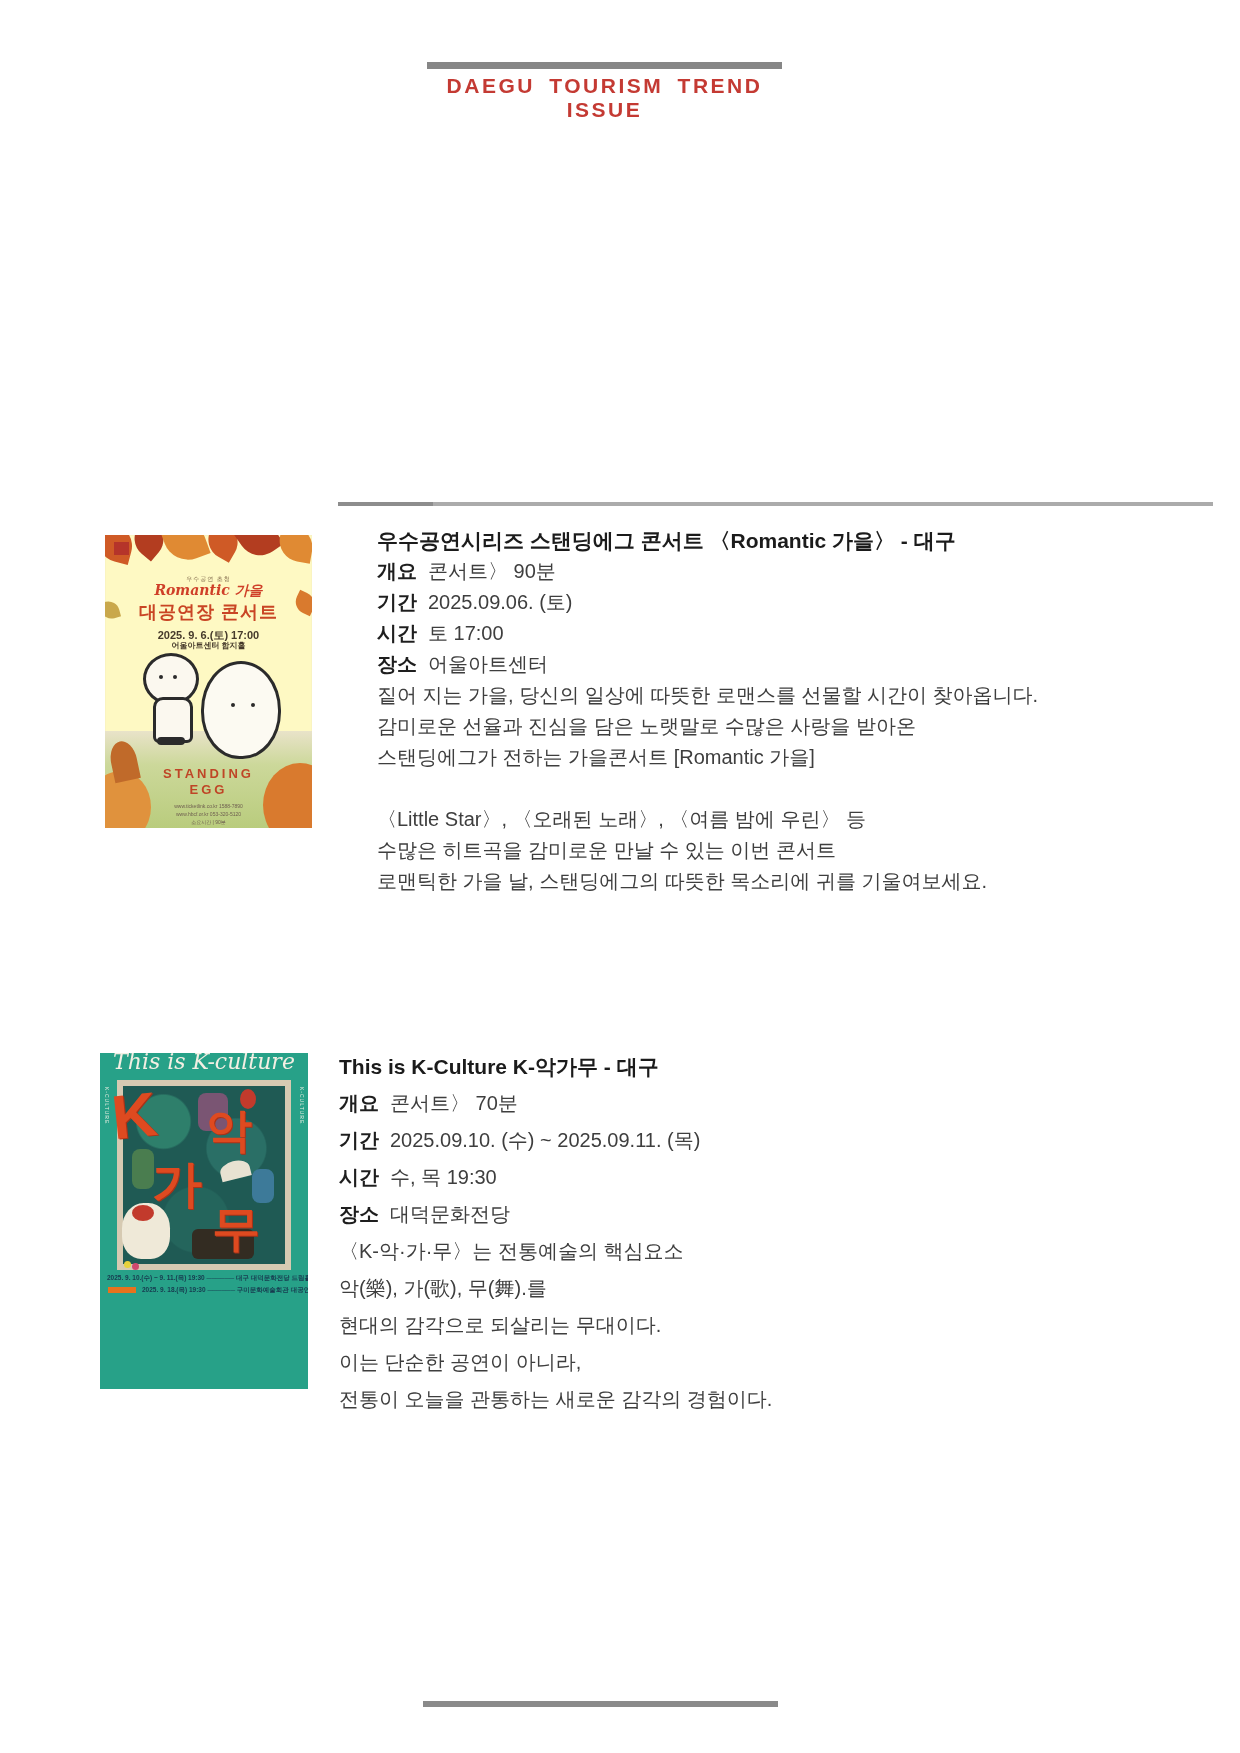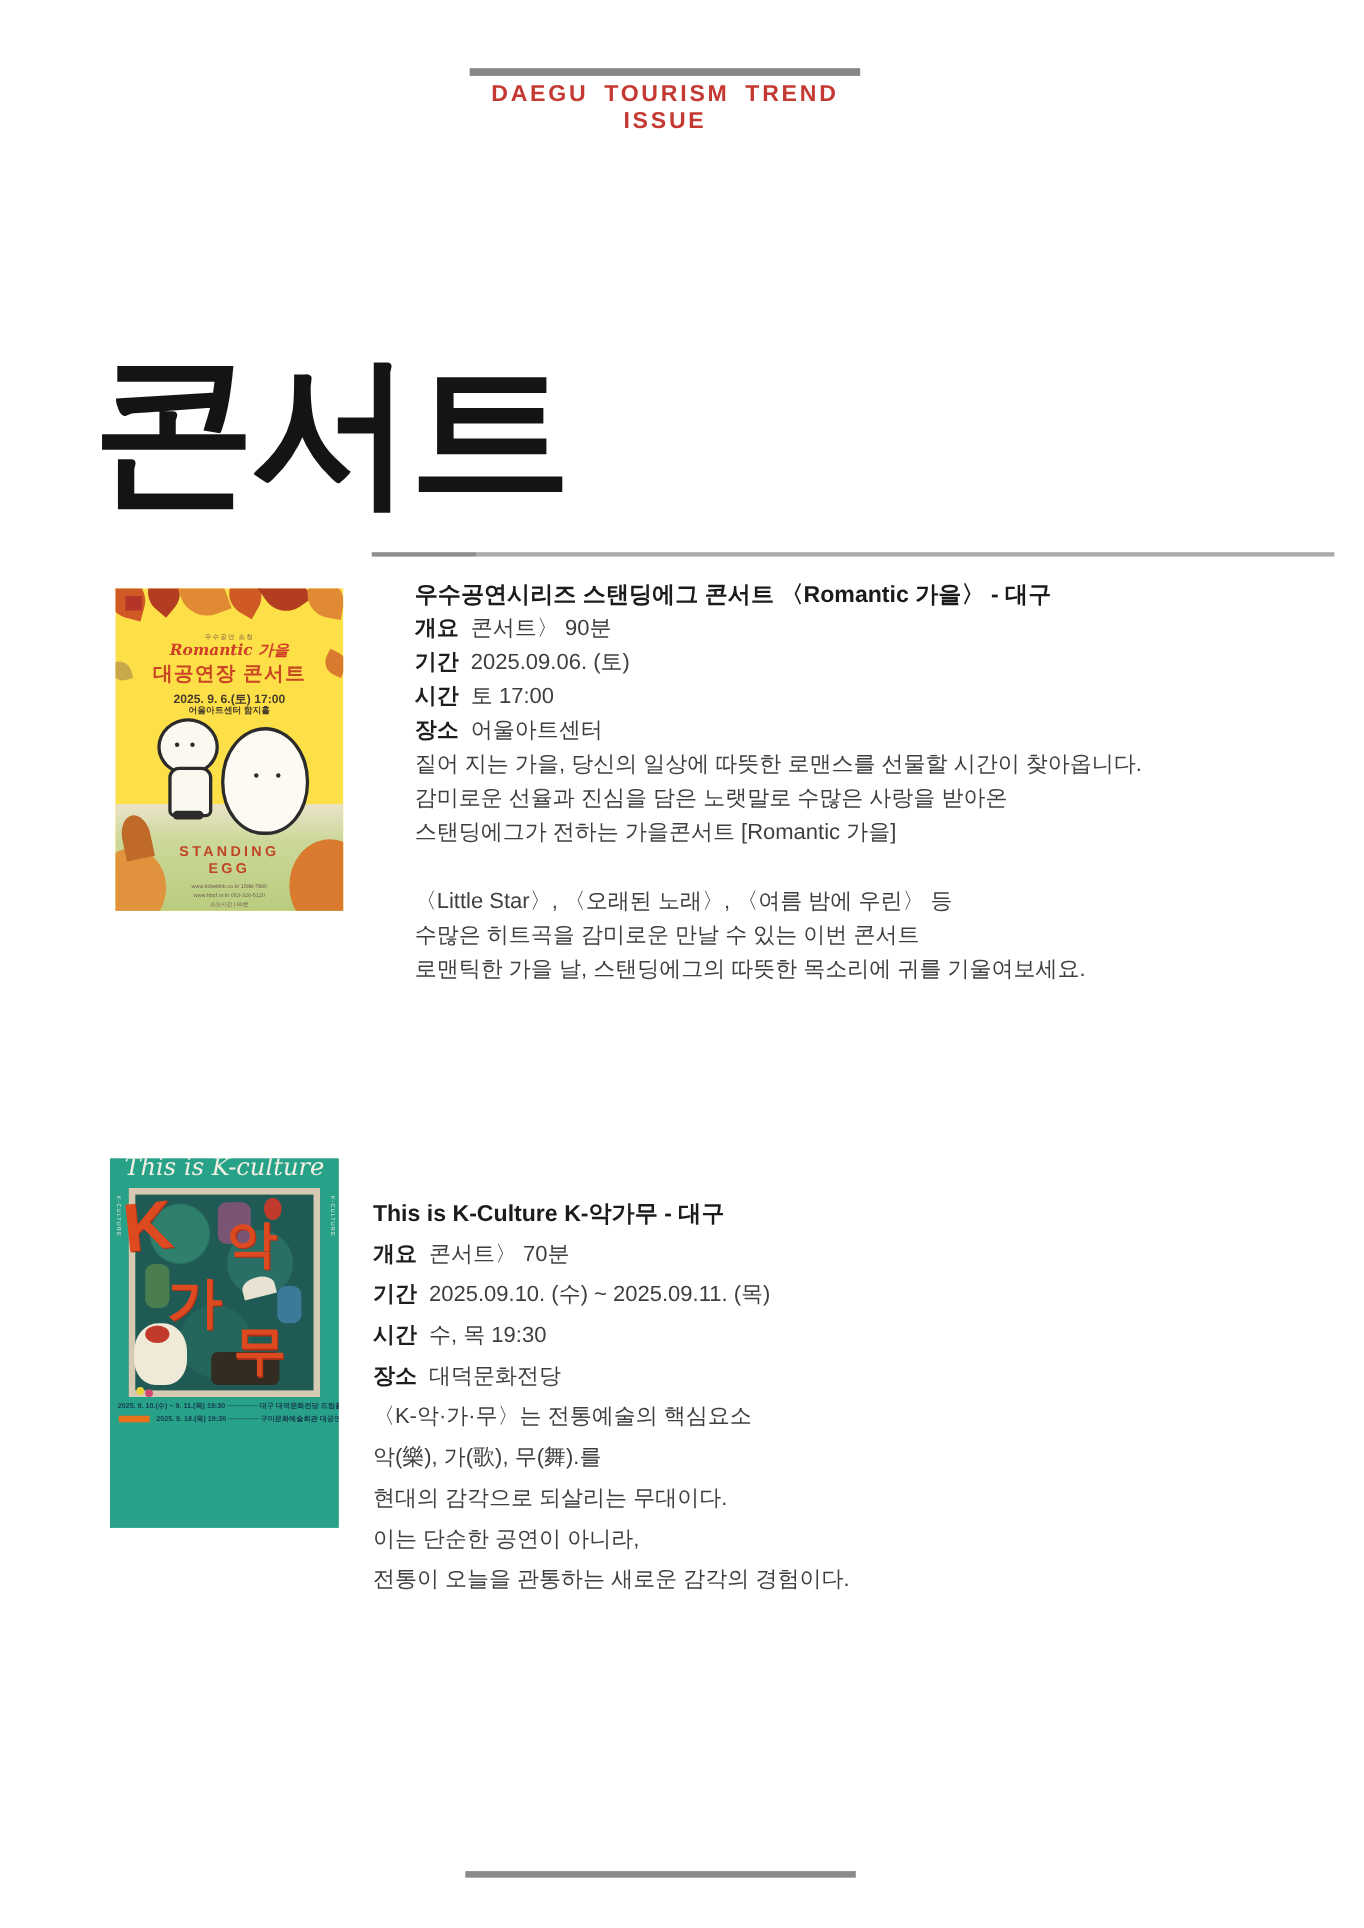--- a/index.html
+++ b/index.html
@@ -27,28 +27,28 @@
 
   .bottom-bar{left:423px;top:1701px;width:355px;height:6px;background:#8a8a8a;}
 
   
   .event{color:#3e3e3e;font-size:20px;}
   .event .row{height:31px;line-height:31px;white-space:nowrap;}
   .ev2 .row{height:37px;line-height:37px;}
   .etitle{font-weight:bold;color:#1b1b1b;font-size:21px;}
   .lab{font-weight:bold;color:#1e1e1e;margin-right:11px;}
   .ev1{left:339px;top:525px;width:885px;margin-left:38px;}
-  .ev2{left:339px;top:1048px;width:885px;margin-top:37px;}
+  .ev2{left:339px;top:1048px;width:885px;}
 
   
   .poster{overflow:hidden;}
   .poster *{position:absolute;}
 
   
-  .p1{left:105px;top:535px;width:207px;height:293px;background:#fde047;box-shadow:0 0 1px #d8cdb6 inset;}
+  .p1{left:105px;top:535px;width:207px;height:293px;background:#fef9c3;box-shadow:0 0 1px #d8cdb6 inset;}
   .p1 .leaf{border-radius:0 62% 0 62%;}
   .p1 .l1{left:-8px;top:-10px;width:36px;height:36px;background:#cf5a26;transform:rotate(15deg);}
   .p1 .l2{left:28px;top:-12px;width:32px;height:32px;background:#b33d20;transform:rotate(40deg);}
   .p1 .l3{left:60px;top:-14px;width:40px;height:40px;background:#e08a33;transform:rotate(-20deg);}
   .p1 .l4{left:102px;top:-10px;width:32px;height:32px;background:#cf5a26;transform:rotate(30deg);}
   .p1 .l5{left:136px;top:-14px;width:36px;height:36px;background:#b33d20;transform:rotate(-35deg);}
   .p1 .l6{left:174px;top:-8px;width:34px;height:34px;background:#e08a33;transform:rotate(10deg);}
   .p1 .l7{left:190px;top:58px;width:20px;height:20px;background:#d97a2e;transform:rotate(25deg);}
   .p1 .l8{left:-4px;top:66px;width:18px;height:18px;background:#c9a84c;transform:rotate(-15deg);}
   .p1 .seal{left:9px;top:7px;width:15px;height:13px;background:#b5342a;}
@@ -108,21 +108,20 @@
   .p2 .orchip{left:8px;top:234px;width:28px;height:6px;background:#e8721c;}
 </style>
 </head>
 <body>
 
 <div class="page">
 
   <div class="abs top-bar"></div>
   <div class="abs header-title">DAEGU TOURISM TREND ISSUE</div>
 
-  <h1 class="abs main-title">콘서트</h1>
 
   <div class="abs divider"></div>
 
   <div class="abs poster p1">
     <div class="leaf l1"></div>
     <div class="leaf l2"></div>
     <div class="leaf l3"></div>
     <div class="leaf l4"></div>
     <div class="leaf l5"></div>
     <div class="leaf l6"></div>

